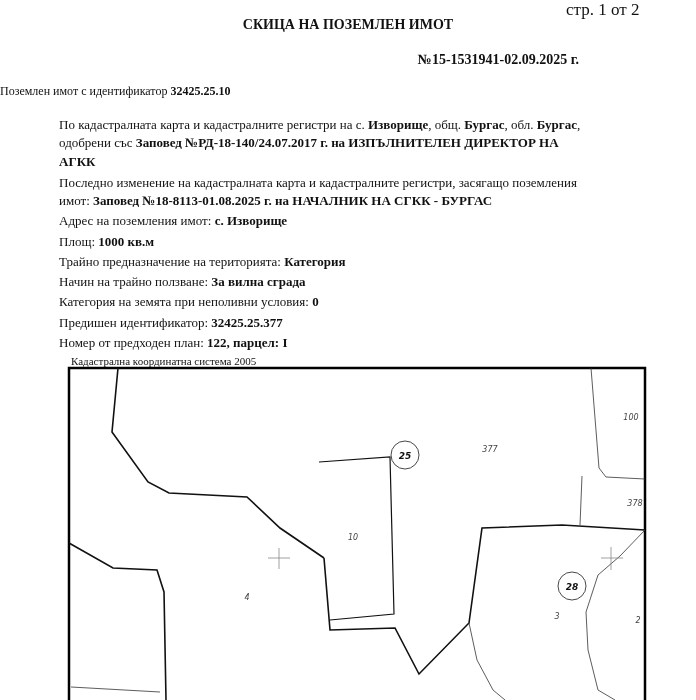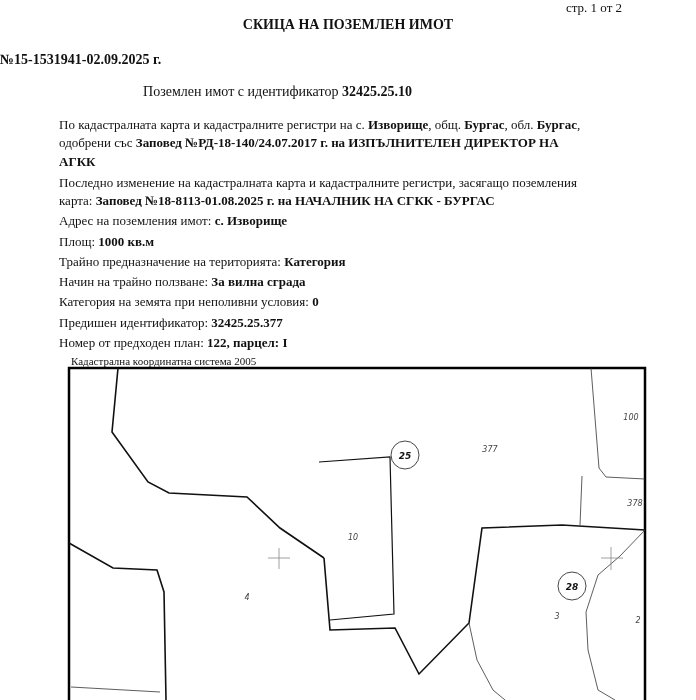--- a/index.html
+++ b/index.html
@@ -1,41 +1,41 @@
 <!DOCTYPE html>
 <html><head>
 <meta charset="utf-8">
 <style>
   html, body { margin:0; padding:0; background:#ffffff; }
   body { width:696px; height:700px; position:relative; overflow:hidden; font-family:"Liberation Serif", serif; color:#111; }
   .abs { position:absolute; white-space:nowrap; }
-  .page-num { left:566px; top:0px; font-size:13px; }
+  .page-num { left:566px; top:0px; font-size:17px; }
   .title { left:0; width:696px; text-align:center; top:17px; font-size:14px; font-weight:bold; }
-  .number { left:0; width:579px; text-align:left; top:52px; font-size:14px; font-weight:bold; }
-  .ident { left:0; width:555px; text-align:center; top:84px; font-size:14px; }
+  .number { left:0; width:579px; text-align:right; top:52px; font-size:14px; font-weight:bold; }
+  .ident { left:0; width:555px; text-align:left; top:84px; font-size:12px; }
   .line { left:59px; font-size:13px; }
   b { font-weight:bold; }
   .coord { left:71px; top:355px; font-size:11px; font-weight:normal; }
   .map { position:absolute; left:0; top:0; }
   .lbl { font-family:"DejaVu Sans", sans-serif; font-style:italic; font-size:8px; fill:#444; }
   .circ-lbl { font-family:"DejaVu Sans", sans-serif; font-style:italic; font-weight:bold; font-size:9px; fill:#111; }
 </style>
 </head>
 <body>
 
 <div class="abs page-num">стр. 1 от 2</div>
 <div class="abs title">СКИЦА НА ПОЗЕМЛЕН ИМОТ</div>
 <div class="abs number">№15-1531941-02.09.2025 г.</div>
 <div class="abs ident"><span>Поземлен имот с идентификатор </span><b>32425.25.10</b></div>
 
 <div class="abs line" style="top:117px"><span>По кадастралната карта и кадастралните регистри на с. </span><b>Изворище</b><span>, общ. </span><b>Бургас</b><span>, обл. </span><b>Бургас</b><span>,</span></div>
 <div class="abs line" style="top:135px"><span>одобрени със </span><b>Заповед №РД-18-140/24.07.2017 г. на ИЗПЪЛНИТЕЛЕН ДИРЕКТОР НА</b></div>
 <div class="abs line" style="top:154px"><b>АГКК</b></div>
 <div class="abs line" style="top:175px">Последно изменение на кадастралната карта и кадастралните регистри, засягащо поземления</div>
-<div class="abs line" style="top:193px"><span>карта: </span><b>Заповед №18-8113-01.08.2025 г. на НАЧАЛНИК НА СГКК - БУРГАС</b></div>
+<div class="abs line" style="top:193px"><span>имот: </span><b>Заповед №18-8113-01.08.2025 г. на НАЧАЛНИК НА СГКК - БУРГАС</b></div>
 
 <div class="abs line" style="top:213px"><span>Адрес на поземления имот: </span><b>с. Изворище</b></div>
 <div class="abs line" style="top:234px"><span>Площ: </span><b>1000 кв.м</b></div>
 <div class="abs line" style="top:254px"><span>Трайно предназначение на територията: </span><b>Категория</b></div>
 <div class="abs line" style="top:274px"><span>Начин на трайно ползване: </span><b>За вилна сграда</b></div>
 <div class="abs line" style="top:294px"><span>Категория на земята при неполивни условия: </span><b>0</b></div>
 <div class="abs line" style="top:315px"><span>Предишен идентификатор: </span><b>32425.25.377</b></div>
 <div class="abs line" style="top:335px"><span>Номер от предходен план: </span><b>122, парцел: I</b></div>
 
 <div class="abs coord">Кадастрална координатна система 2005</div>

